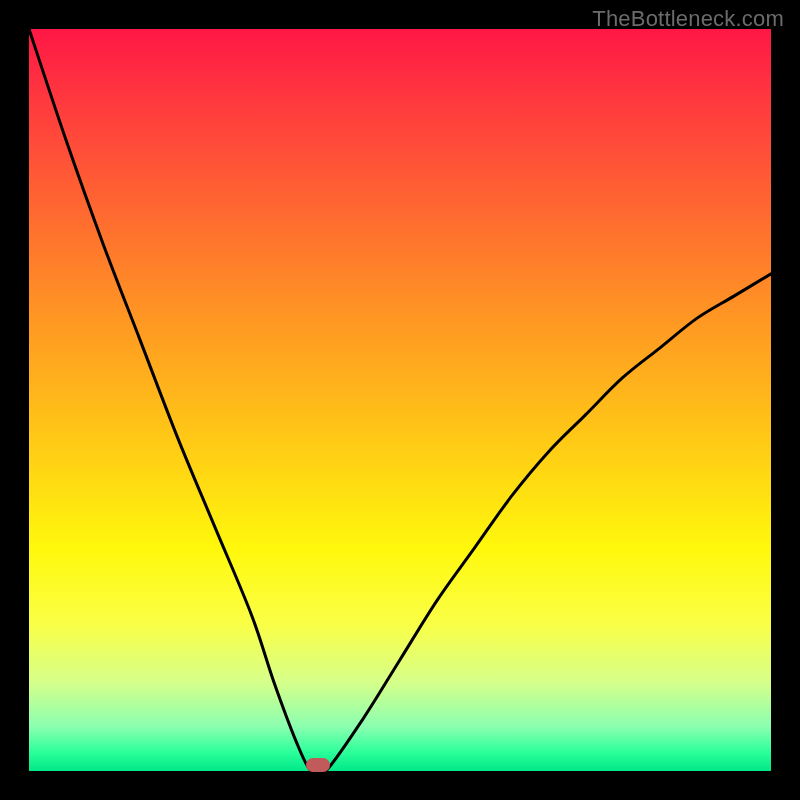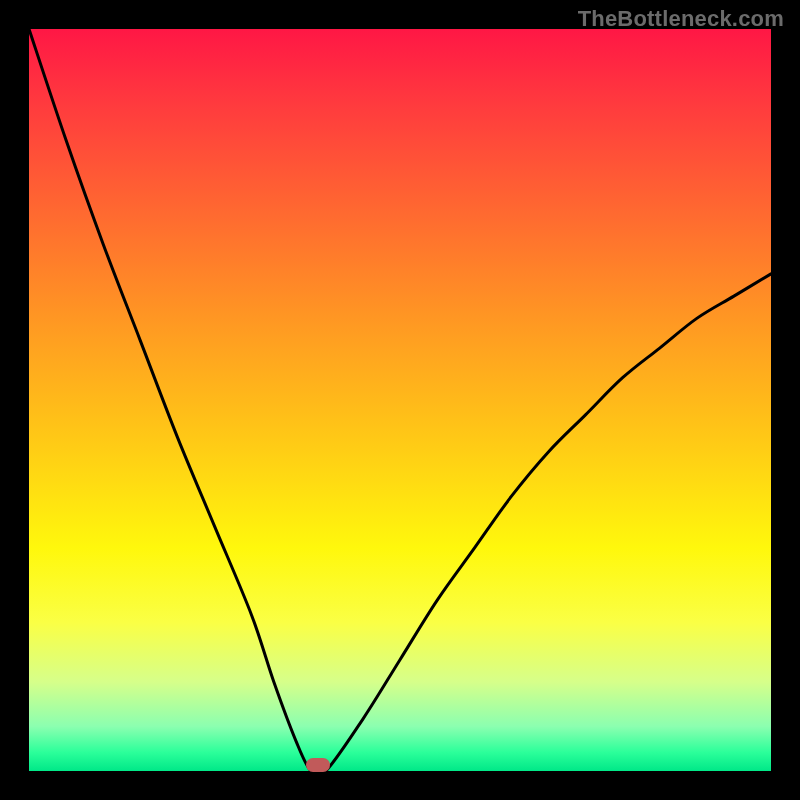--- a/index.html
+++ b/index.html
@@ -36,21 +36,21 @@
       #2bff9a 97.5%,
       #00e888 100%
     );
   }
   .watermark {
     position: absolute;
     top: 6px;
     right: 16px;
     color: #6b6b6b;
     font-size: 22px;
-    font-weight: 700;
+    font-weight: 400;
     letter-spacing: 0.2px;
     user-select: none;
   }
   svg.curve {
     position: absolute;
     left: 0;
     top: 0;
     width: 742px;
     height: 742px;
     overflow: visible;

